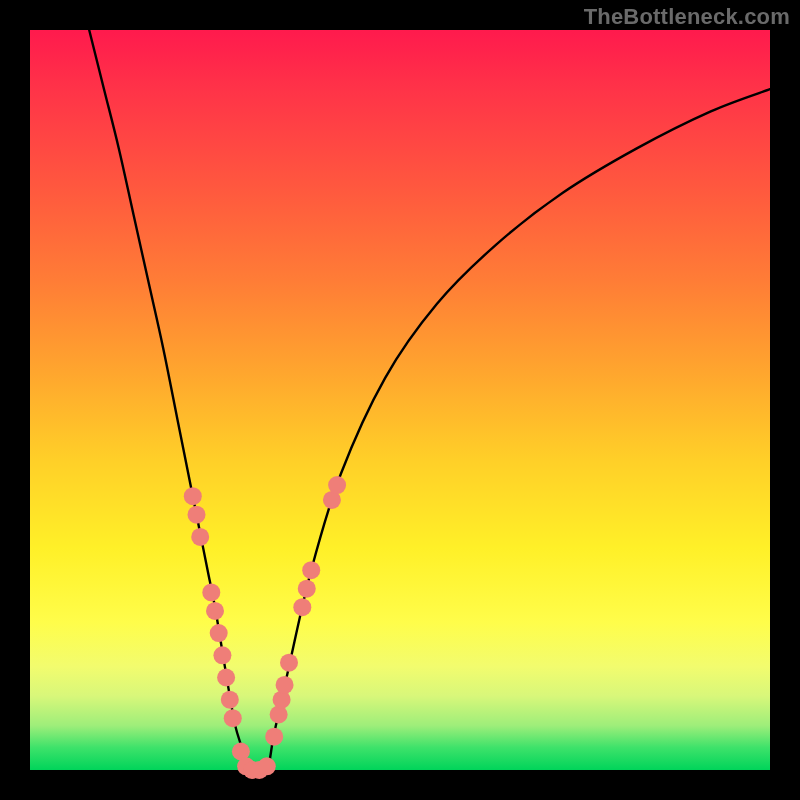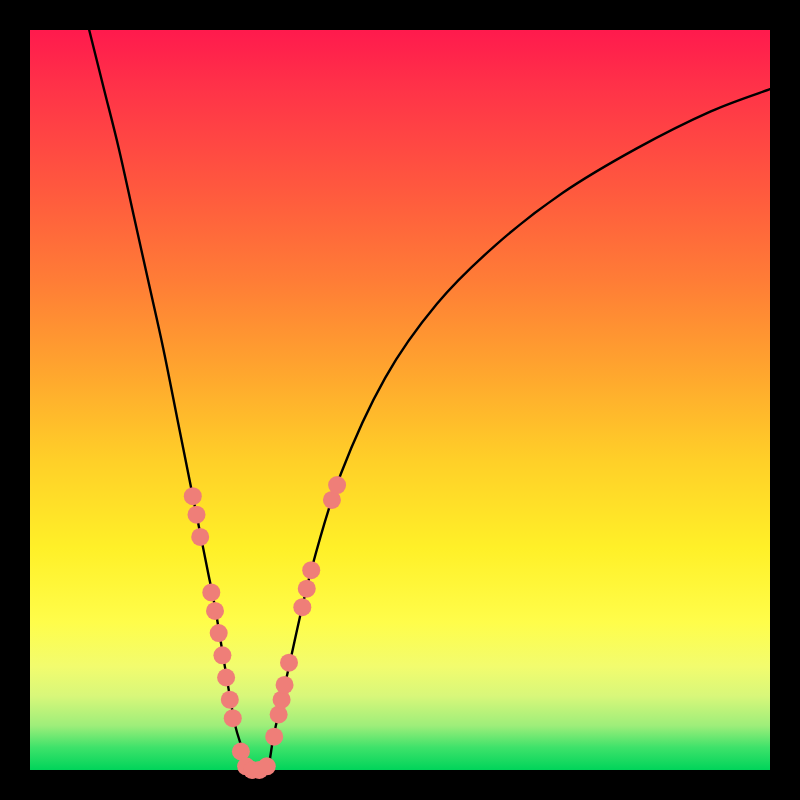--- a/index.html
+++ b/index.html
@@ -90,13 +90,14 @@
           <circle cx="254.55999999999997" cy="654.9" r="9" fill="#ef7e78"></circle>
           <circle cx="259" cy="632.7" r="9" fill="#ef7e78"></circle>
           <circle cx="272.32" cy="577.2" r="9" fill="#ef7e78"></circle>
           <circle cx="276.76" cy="558.7" r="9" fill="#ef7e78"></circle>
           <circle cx="281.2" cy="540.2" r="9" fill="#ef7e78"></circle>
           <circle cx="301.91999999999996" cy="469.90000000000003" r="9" fill="#ef7e78"></circle>
           <circle cx="307.09999999999997" cy="455.09999999999997" r="9" fill="#ef7e78"></circle>
         </g>
     </svg>
   </div>
+  <div class="watermark">TheBottleneck.com</div>
 </div>
 
 </body></html>

